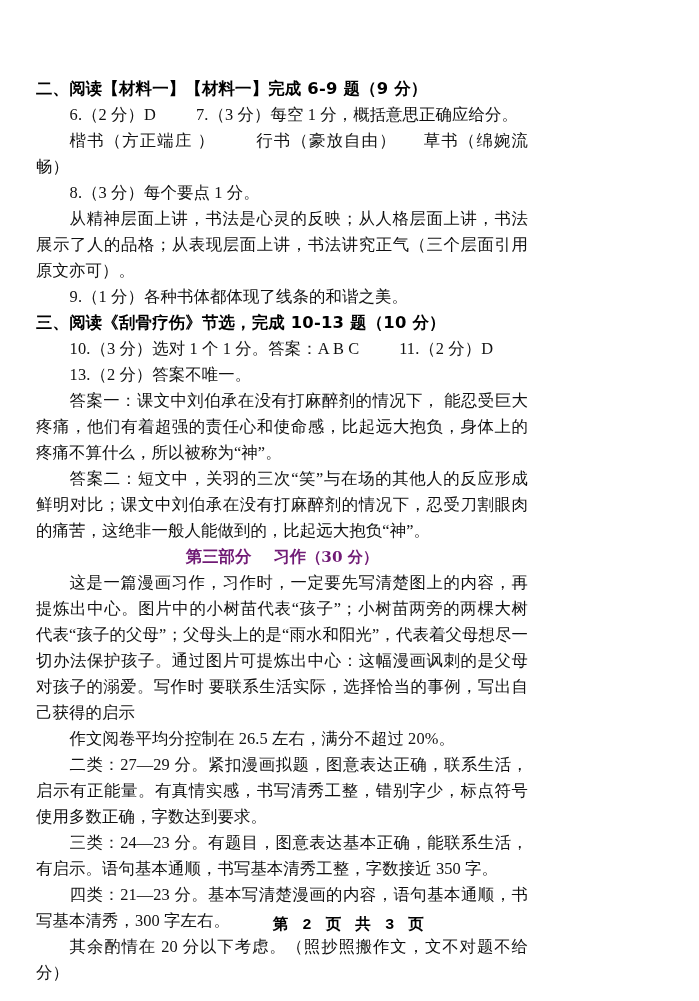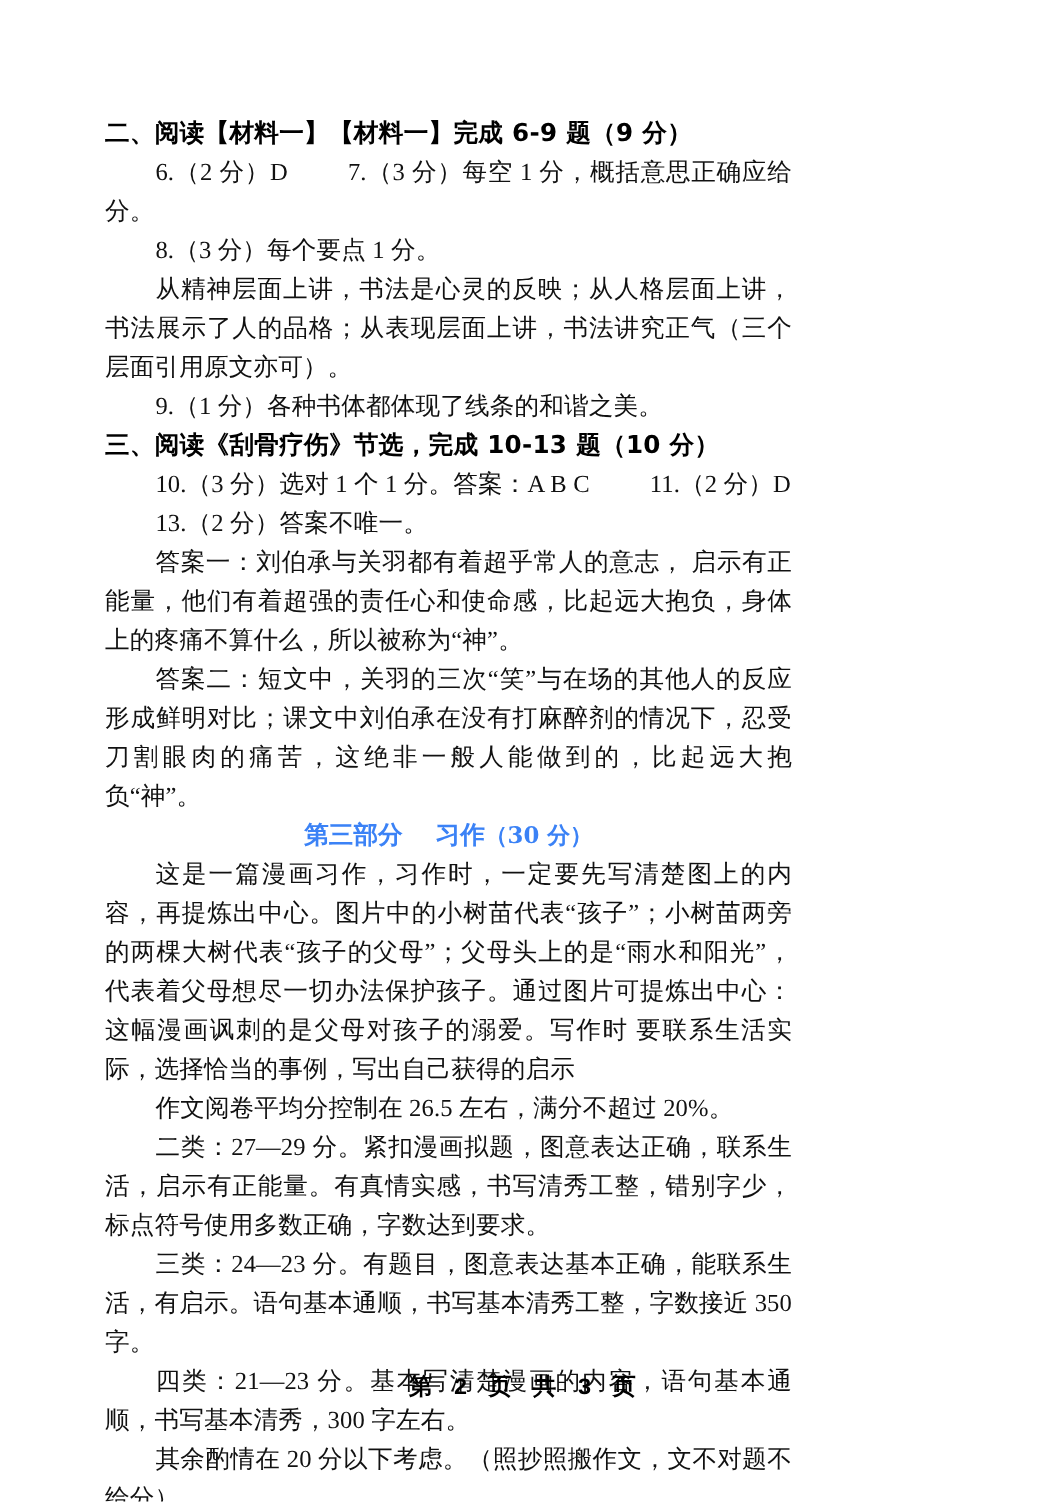--- a/index.html
+++ b/index.html
@@ -19,21 +19,21 @@
   }
 
   #page {
     position: absolute;
     left: 0;
     top: 0;
     width: 598px;
     height: 1001px;
     background: #fff;
     box-sizing: border-box;
-    padding: 76px 70px 0 70px;
+    padding: 76px 70px 0 36px;
   }
 
   
   .para {
     font-family: Liberation Serif, serif;
     font-size: 16.4px;
     line-height: 26px;
     text-align: justify;
     text-justify: inter-ideograph;
     margin: 0;
@@ -56,21 +56,21 @@
   }
 
   
   .center-heading {
     font-family: "DejaVu Sans", "Liberation Sans", sans-serif;
     font-size: 16.4px;
     line-height: 26px;
     font-weight: bold;
     margin: 0;
     text-align: center;
-    color: #3b82f6;
+    color: #701a75;
   }
   .center-heading .part-gap {
     display: inline-block;
     width: 22px;
   }
   .center-heading .score {
     font-family: "DejaVu Serif", "Liberation Serif", serif;
     font-weight: bold;
     font-size: 15.2px;
   }
@@ -94,35 +94,36 @@
 </style>
 </head>
 <body>
 
 <div id="page">
 
   <p class="heading">二、阅读【材料一】【材料一】完成 6-9 题（9 分）</p>
 
   <p class="para indent"><span>6.（2 分）D</span><span class="gap-lg"></span><span>7.（3 分）每空 1 分，概括意思正确应给分。</span></p>
 
+  <p class="para indent"><span>楷书（方正端庄 ）</span><span class="gap-lg"></span><span>行书（豪放自由）</span><span class="gap-md"></span><span>草书（绵婉流畅）</span></p>
 
   <p class="para indent">8.（3 分）每个要点 1 分。</p>
 
   <p class="para indent">从精神层面上讲，书法是心灵的反映；从人格层面上讲，书法展示了人的品格；从表现层面上讲，书法讲究正气（三个层面引用原文亦可）。</p>
 
   <p class="para indent">9.（1 分）各种书体都体现了线条的和谐之美。</p>
 
   <p class="heading">三、阅读《刮骨疗伤》节选，完成 10-13 题（10 分）</p>
 
   <p class="para indent"><span>10.（3 分）选对 1 个 1 分。答案：A B C</span><span class="gap-lg"></span><span>11.（2 分）D</span></p>
 
 
   <p class="para indent">13.（2 分）答案不唯一。</p>
 
-  <p class="para indent">答案一：刘伯承与关羽都有着超乎常人的意志， 启示有正能量，他们有着超强的责任心和使命感，比起远大抱负，身体上的疼痛不算什么，所以被称为“神”。</p>
+  <p class="para indent">答案一：课文中刘伯承在没有打麻醉剂的情况下， 能忍受巨大疼痛，他们有着超强的责任心和使命感，比起远大抱负，身体上的疼痛不算什么，所以被称为“神”。</p>
 
   <p class="para indent">答案二：短文中，关羽的三次“笑”与在场的其他人的反应形成鲜明对比；课文中刘伯承在没有打麻醉剂的情况下，忍受刀割眼肉的痛苦，这绝非一般人能做到的，比起远大抱负“神”。</p>
 
   <p class="center-heading"><span>第三部分</span><span class="part-gap"></span><span>习作</span><span class="score">（30 分）</span></p>
 
   <p class="para indent">这是一篇漫画习作，习作时，一定要先写清楚图上的内容，再提炼出中心。图片中的小树苗代表“孩子”；小树苗两旁的两棵大树代表“孩子的父母”；父母头上的是“雨水和阳光”，代表着父母想尽一切办法保护孩子。通过图片可提炼出中心：这幅漫画讽刺的是父母对孩子的溺爱。写作时 要联系生活实际，选择恰当的事例，写出自己获得的启示</p>
 
   <p class="para indent">作文阅卷平均分控制在 26.5 左右，满分不超过 20%。</p>
 
 

